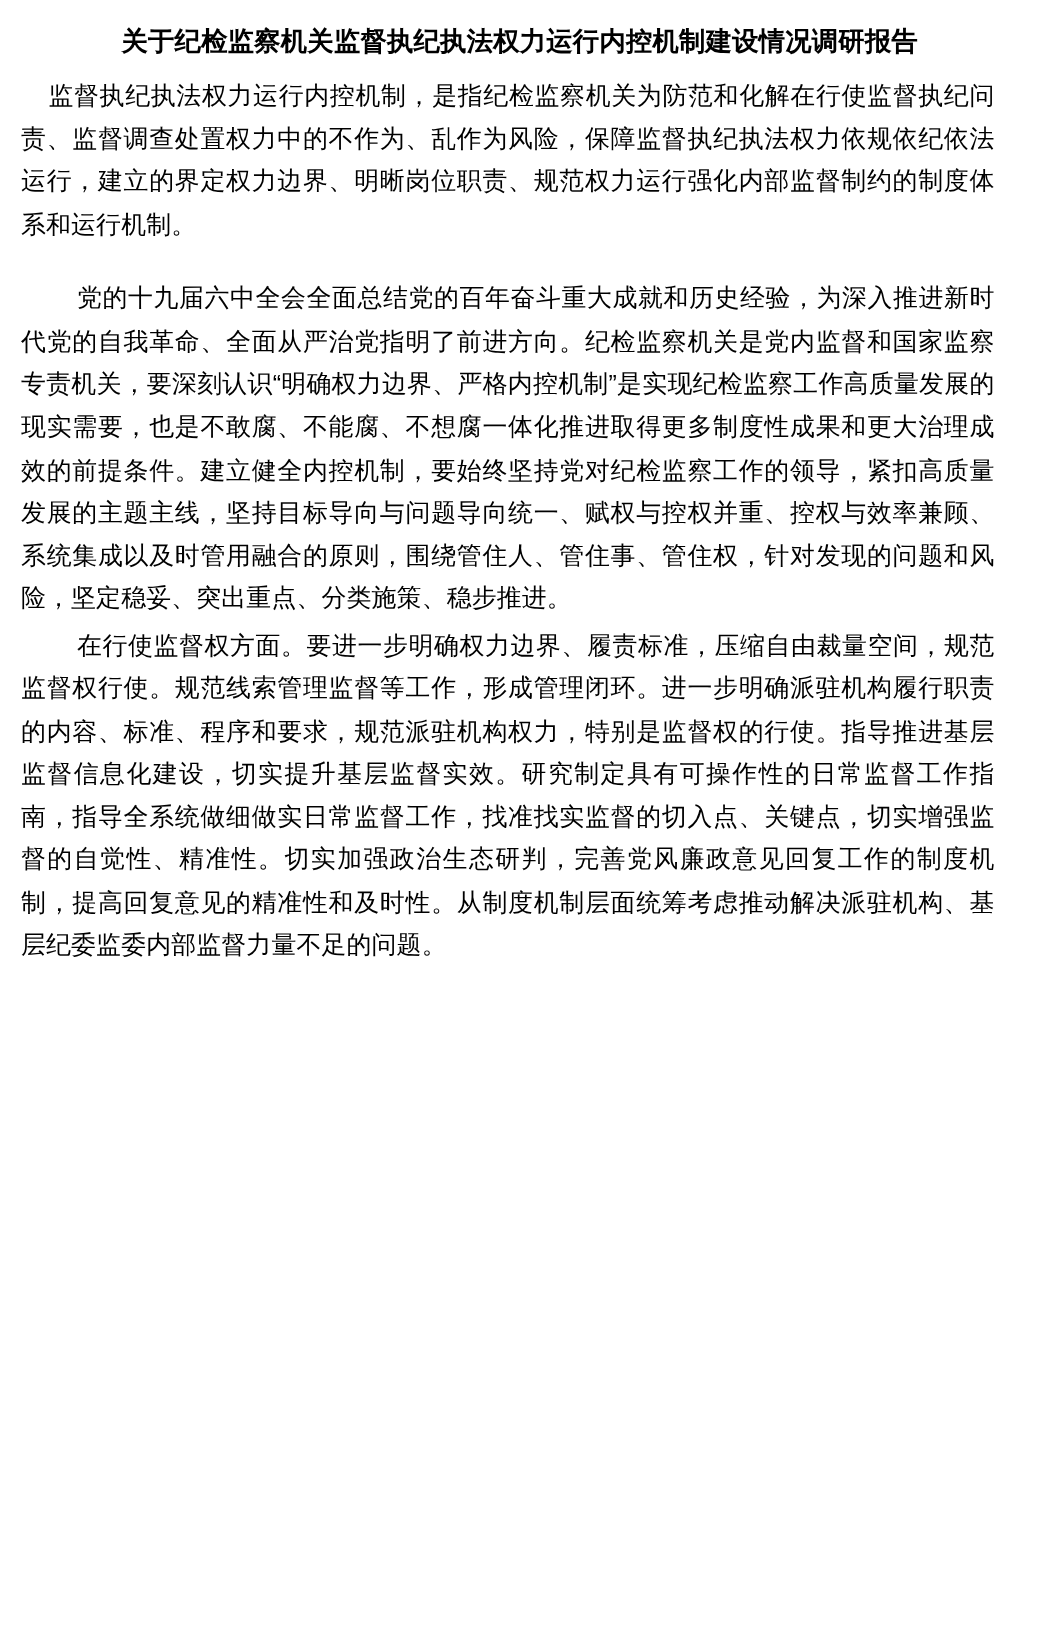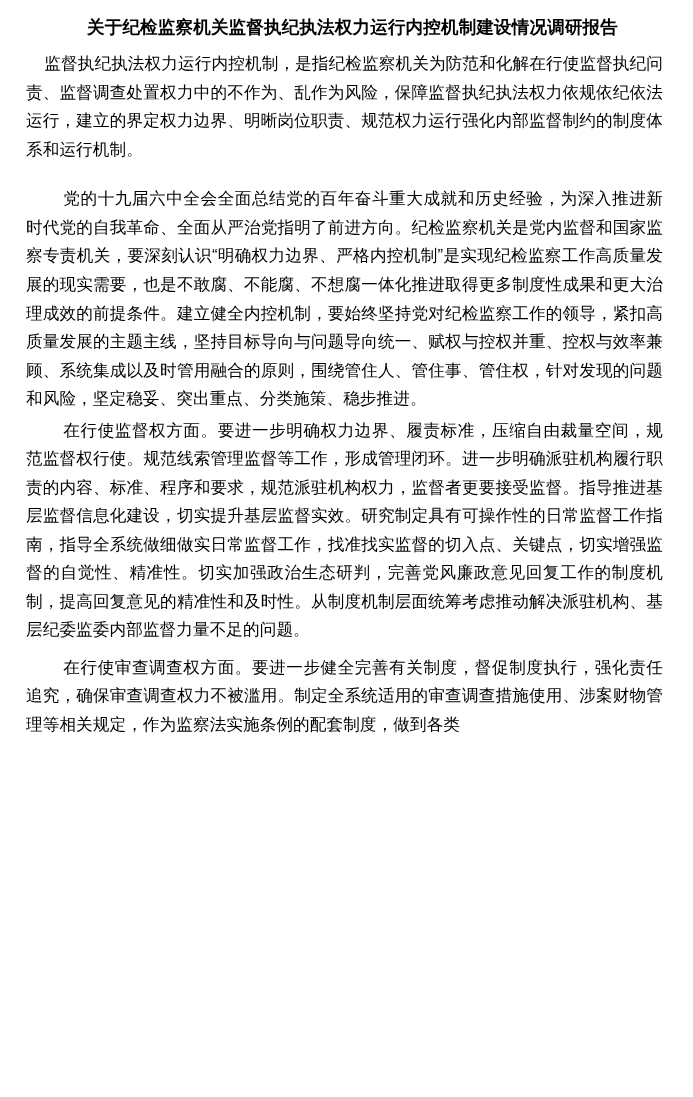--- a/index.html
+++ b/index.html
@@ -9,21 +9,21 @@
   }
   body {
     width: 693px;
     min-height: 1097px;
     font-family: "Liberation Serif", "DejaVu Serif", serif;
     color: #000000;
   }
   .page {
     width: 693px;
     box-sizing: border-box;
-    padding: 10px 14px 8px 26px;
+    padding: 10px 14px 8px 14px;
   }
   .doc-title {
     font-family: "Liberation Sans", "DejaVu Sans", sans-serif;
     font-size: 17.5px;
     font-weight: bold;
     text-align: center;
     line-height: 1.5;
     letter-spacing: 0.2px;
     margin: 4px 0 10px 0;
     color: #000;
@@ -59,18 +59,17 @@
   <div class="doc-title">关于纪检监察机关监督执纪执法权力运行内控机制建设情况调研报告</div>
 
   <div>
     <p class="para indent-1">监督执纪执法权力运行内控机制，是指纪检监察机关为防范和化解在行使监督执纪问责、监督调查处置权力中的不作为、乱作为风险，保障监督执纪执法权力依规依纪依法运行，建立的界定权力边界、明晰岗位职责、规范权力运行强化内部监督制约的制度体系和运行机制。</p>
     <div class="spacer-sm"></div>
     <div class="spacer-sm"></div>
     <div class="spacer-sm"></div>
     <p class="para indent-2">党的十九届六中全会全面总结党的百年奋斗重大成就和历史经验，为深入推进新时代党的自我革命、全面从严治党指明了前进方向。纪检监察机关是党内监督和国家监察专责机关，要深刻认识“明确权力边界、严格内控机制”是实现纪检监察工作高质量发展的现实需要，也是不敢腐、不能腐、不想腐一体化推进取得更多制度性成果和更大治理成效的前提条件。建立健全内控机制，要始终坚持党对纪检监察工作的领导，紧扣高质量发展的主题主线，坚持目标导向与问题导向统一、赋权与控权并重、控权与效率兼顾、系统集成以及时管用融合的原则，围绕管住人、管住事、管住权，针对发现的问题和风险，坚定稳妥、突出重点、分类施策、稳步推进。</p>
 
 
-    <p class="para indent-2">在行使监督权方面。要进一步明确权力边界、履责标准，压缩自由裁量空间，规范监督权行使。规范线索管理监督等工作，形成管理闭环。进一步明确派驻机构履行职责的内容、标准、程序和要求，规范派驻机构权力，监督者更要接受监督。指导推进基层监督信息化建设，切实提升基层监督实效。研究制定具有可操作性的日常监督工作指南，指导全系统做细做实日常监督工作，找准找实监督的切入点、关键点，切实增强监督的自觉性、精准性。切实加强政治生态研判，完善党风廉政意见回复工作的制度机制，提高回复意见的精准性和及时性。从制度机制层面统筹考虑推动解决派驻机构、基层纪委监委内部监督力量不足的问题。</p>
+    <p class="para indent-2">在行使监督权方面。要进一步明确权力边界、履责标准，压缩自由裁量空间，规范监督权行使。规范线索管理监督等工作，形成管理闭环。进一步明确派驻机构履行职责的内容、标准、程序和要求，规范派驻机构权力，特别是监督权的行使。指导推进基层监督信息化建设，切实提升基层监督实效。研究制定具有可操作性的日常监督工作指南，指导全系统做细做实日常监督工作，找准找实监督的切入点、关键点，切实增强监督的自觉性、精准性。切实加强政治生态研判，完善党风廉政意见回复工作的制度机制，提高回复意见的精准性和及时性。从制度机制层面统筹考虑推动解决派驻机构、基层纪委监委内部监督力量不足的问题。</p>
     <div class="spacer-sm"></div>
-    <p class="para indent-2">在行使审查调查权方面。要进一步健全完善有关制度，督促制度执行，强化责任追究，确保审查调查权力不被滥用。制定全系统适用的审查调查措施使用、涉案财物管理等相关规定，作为监察法实施条例的配套制度，做到各类</p>
   </div>
 
 </div>
 
 </body></html>

